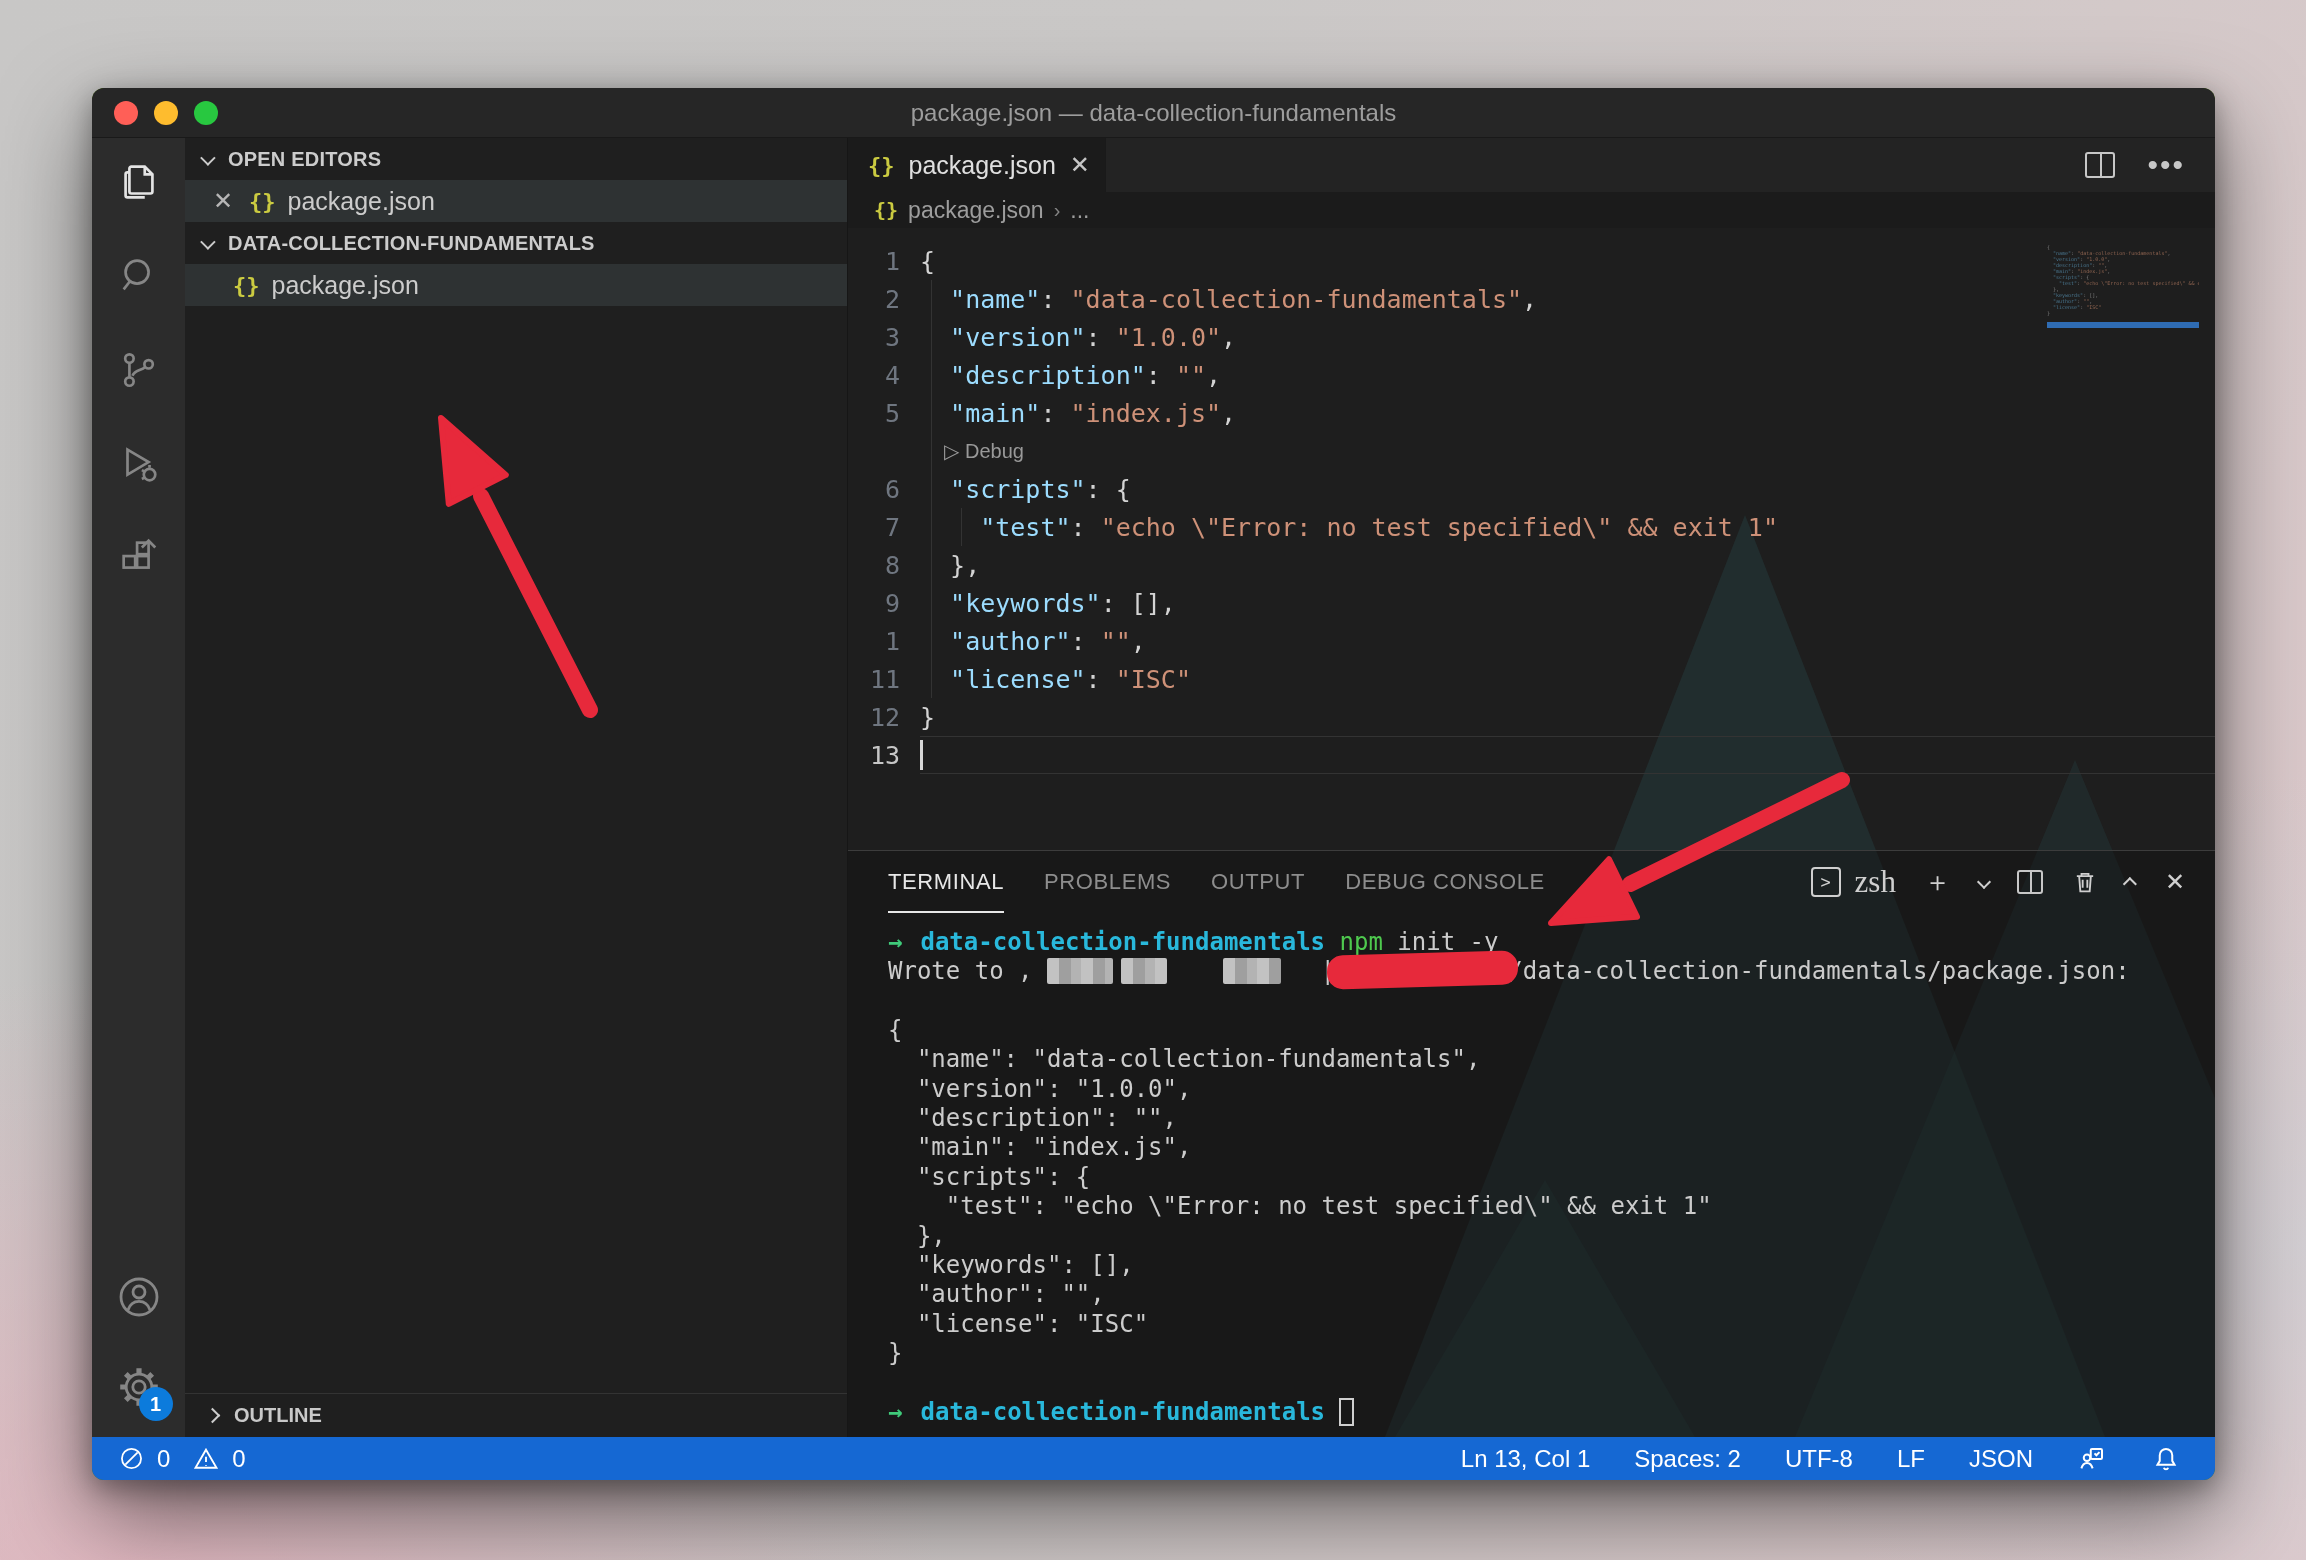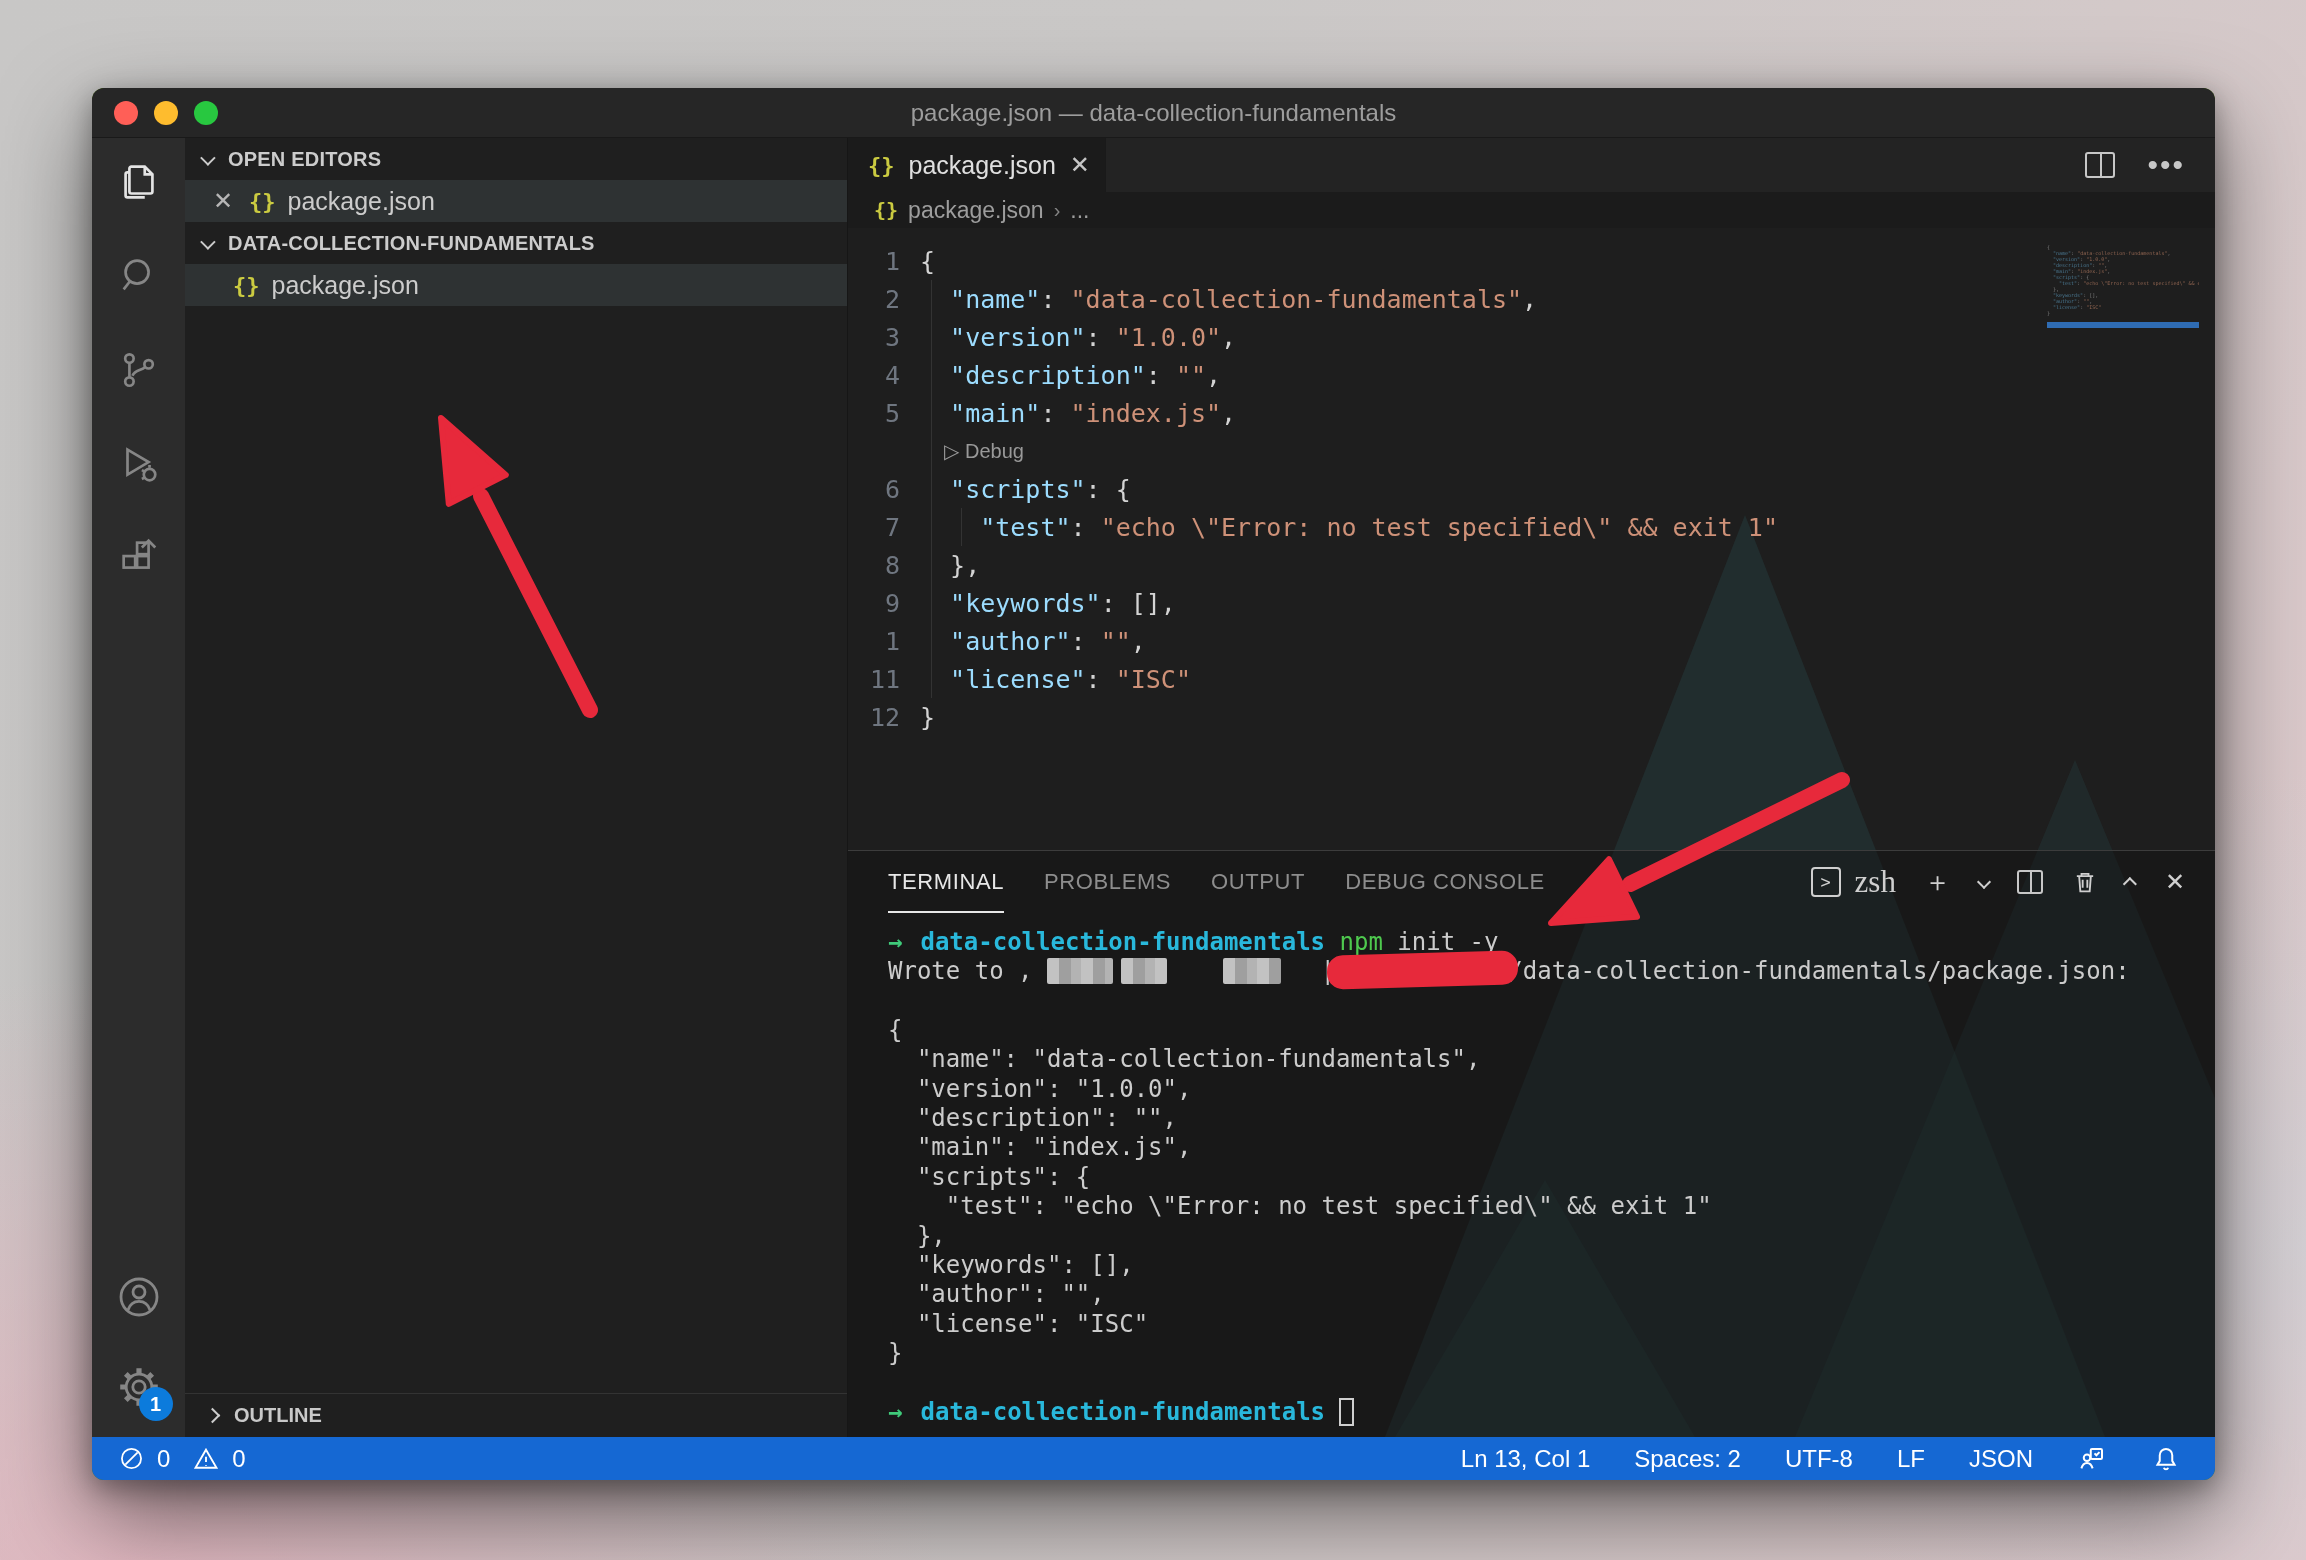--- a/index.html
+++ b/index.html
@@ -311,20 +311,24 @@
               <span class="gutter">1</span>
               <span class="ccontent"><span class="pn">  </span><span class="key">"author"</span><span class="pn">: </span><span class="str">""</span><span class="pn">,</span></span>
             </div>
             <div class="code-row">
               <span class="gutter">11</span>
               <span class="ccontent"><span class="pn">  </span><span class="key">"license"</span><span class="pn">: </span><span class="str">"ISC"</span></span>
             </div>
             <div class="code-row">
               <span class="gutter">12</span>
               <span class="ccontent"><span class="pn">}</span></span>
+            </div>
+            <div class="code-row current">
+              <span class="gutter">13</span>
+              <span class="ccontent"><span class="cursor-bar"></span></span>
             </div>
           </div>
         <div class="minimap" id="minimap">
             <div class="mm-line"><span class="pn">{</span></div>
             <div class="mm-line"><span class="pn">  </span><span class="key">"name"</span><span class="pn">: </span><span class="str">"data-collection-fundamentals"</span><span class="pn">,</span></div>
             <div class="mm-line"><span class="pn">  </span><span class="key">"version"</span><span class="pn">: </span><span class="str">"1.0.0"</span><span class="pn">,</span></div>
             <div class="mm-line"><span class="pn">  </span><span class="key">"description"</span><span class="pn">: </span><span class="str">""</span><span class="pn">,</span></div>
             <div class="mm-line"><span class="pn">  </span><span class="key">"main"</span><span class="pn">: </span><span class="str">"index.js"</span><span class="pn">,</span></div>
             <div class="mm-line"><span class="pn">  </span><span class="key">"scripts"</span><span class="pn">: {</span></div>
             <div class="mm-line"><span class="pn">    </span><span class="key">"test"</span><span class="pn">: </span><span class="str">"echo \"Error: no test specified\" &amp;&amp; exit 1"</span></div>

